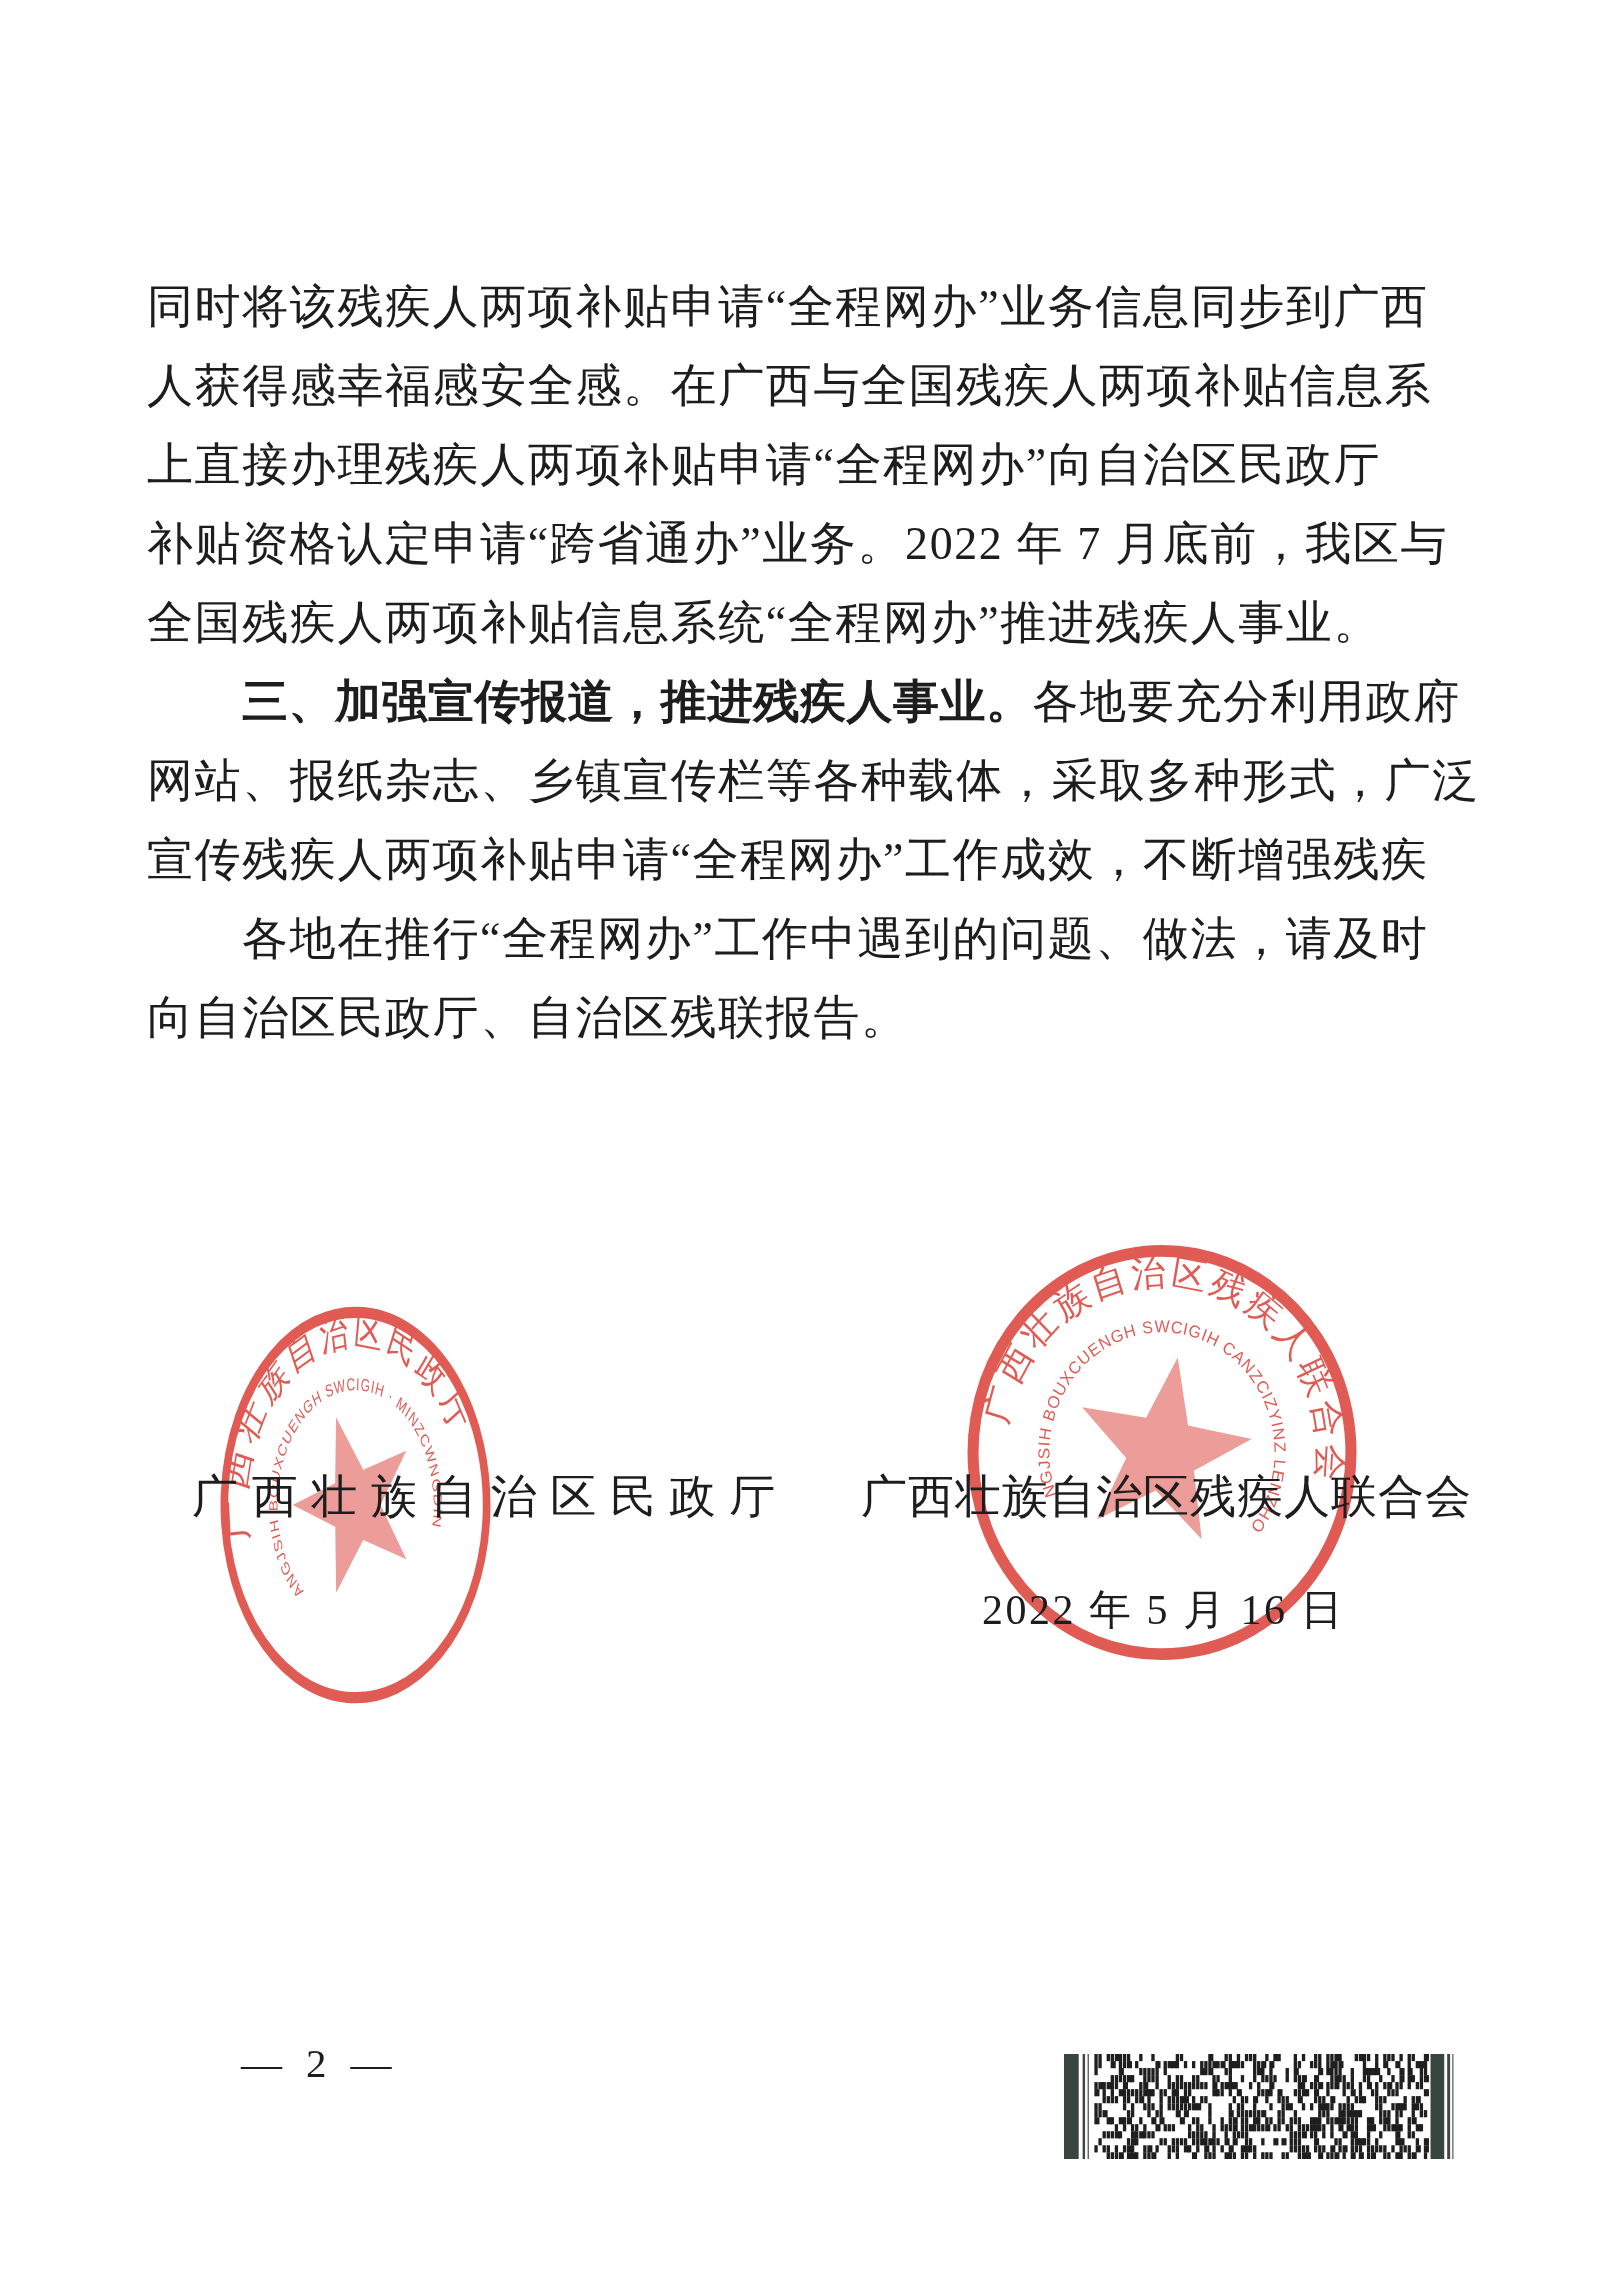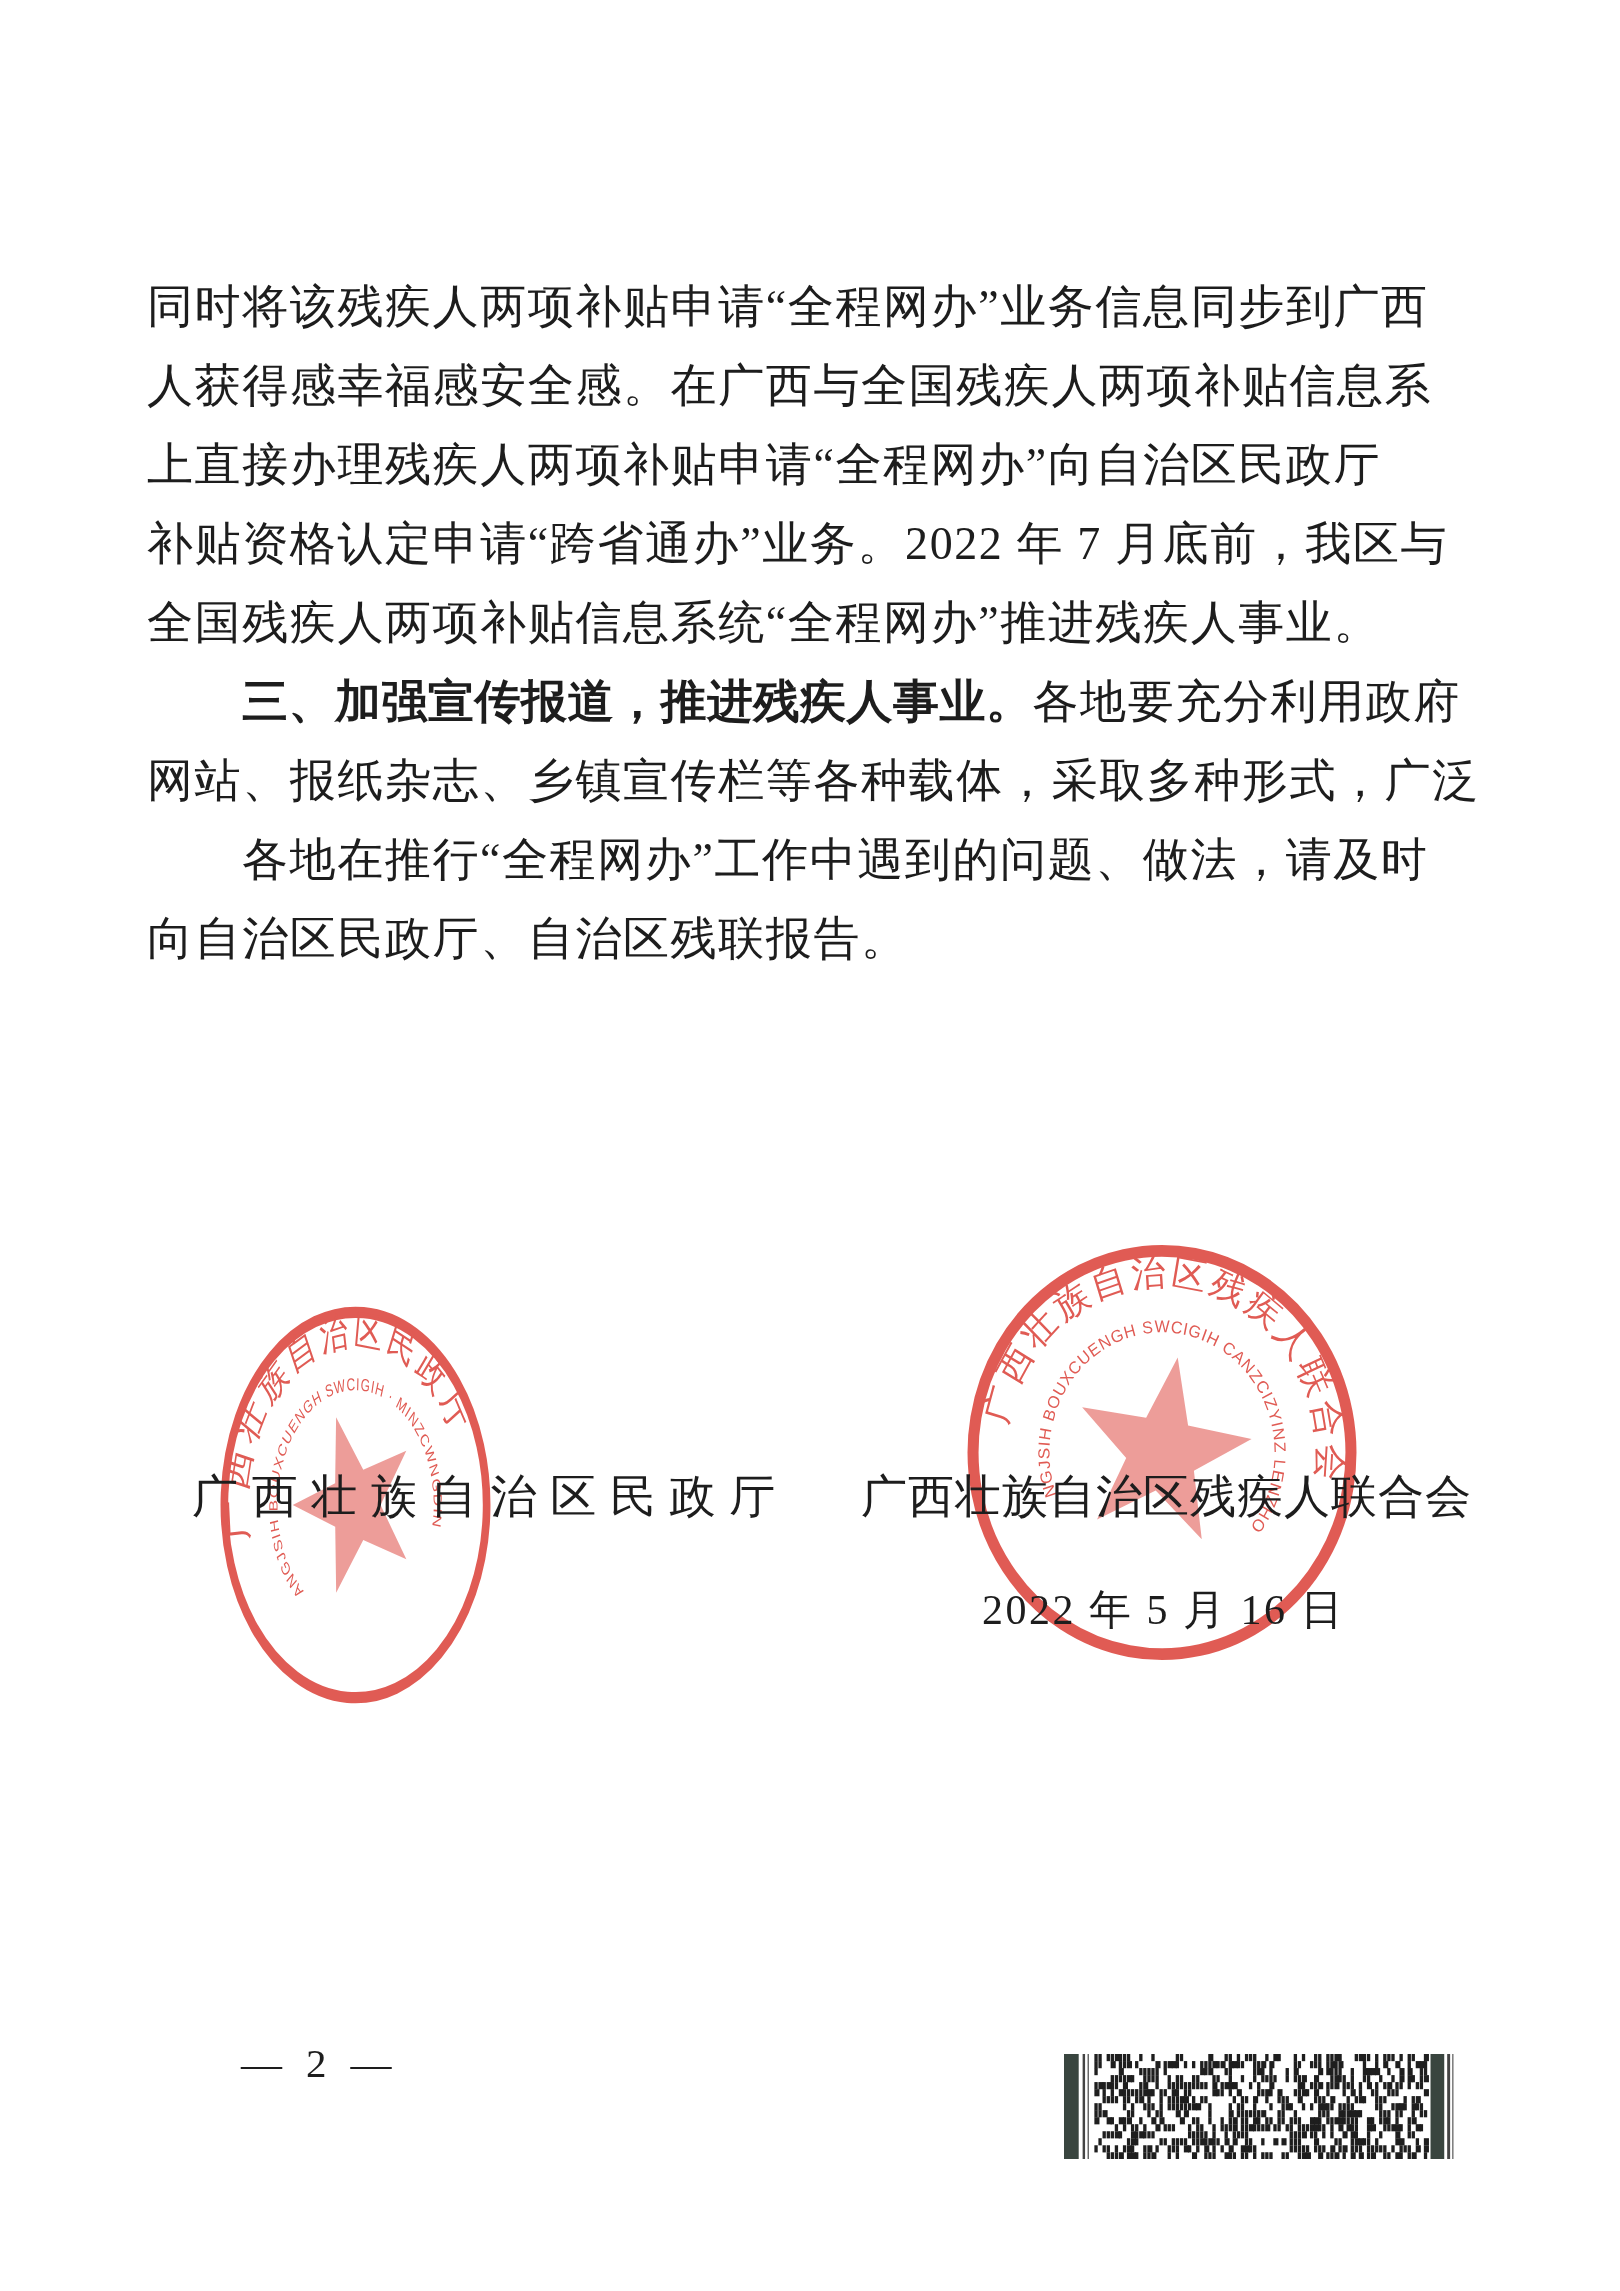--- a/index.html
+++ b/index.html
@@ -78,20 +78,21 @@
   </div>
 
   <main class="body-text">
     <p class="line">同时将该残疾人两项补贴申请“全程网办”业务信息同步到广西</p>
     <p class="line">人获得感幸福感安全感。在广西与全国残疾人两项补贴信息系</p>
     <p class="line">上直接办理残疾人两项补贴申请“全程网办”向自治区民政厅</p>
     <p class="line">补贴资格认定申请“跨省通办”业务。2022 年 7 月底前，我区与</p>
     <p class="line">全国残疾人两项补贴信息系统“全程网办”推进残疾人事业。</p>
     <p class="line indent"><span class="bold-head">三、加强宣传报道，推进残疾人事业。</span><span>各地要充分利用政府</span></p>
     <p class="line">网站、报纸杂志、乡镇宣传栏等各种载体，采取多种形式，广泛</p>
+    <p class="line">宣传残疾人两项补贴申请“全程网办”工作成效，不断增强残疾</p>
     <p class="line indent">各地在推行“全程网办”工作中遇到的问题、做法，请及时</p>
     <p class="line">向自治区民政厅、自治区残联报告。</p>
   </main>
 
   <div class="sig sig-left">广西壮族自治区民政厅</div>
   <div class="sig sig-right">广西壮族自治区残疾人联合会</div>
   <div class="date">2022 年 5 月 16 日</div>
 
   <div class="footer-page">— 2 —</div>
 

